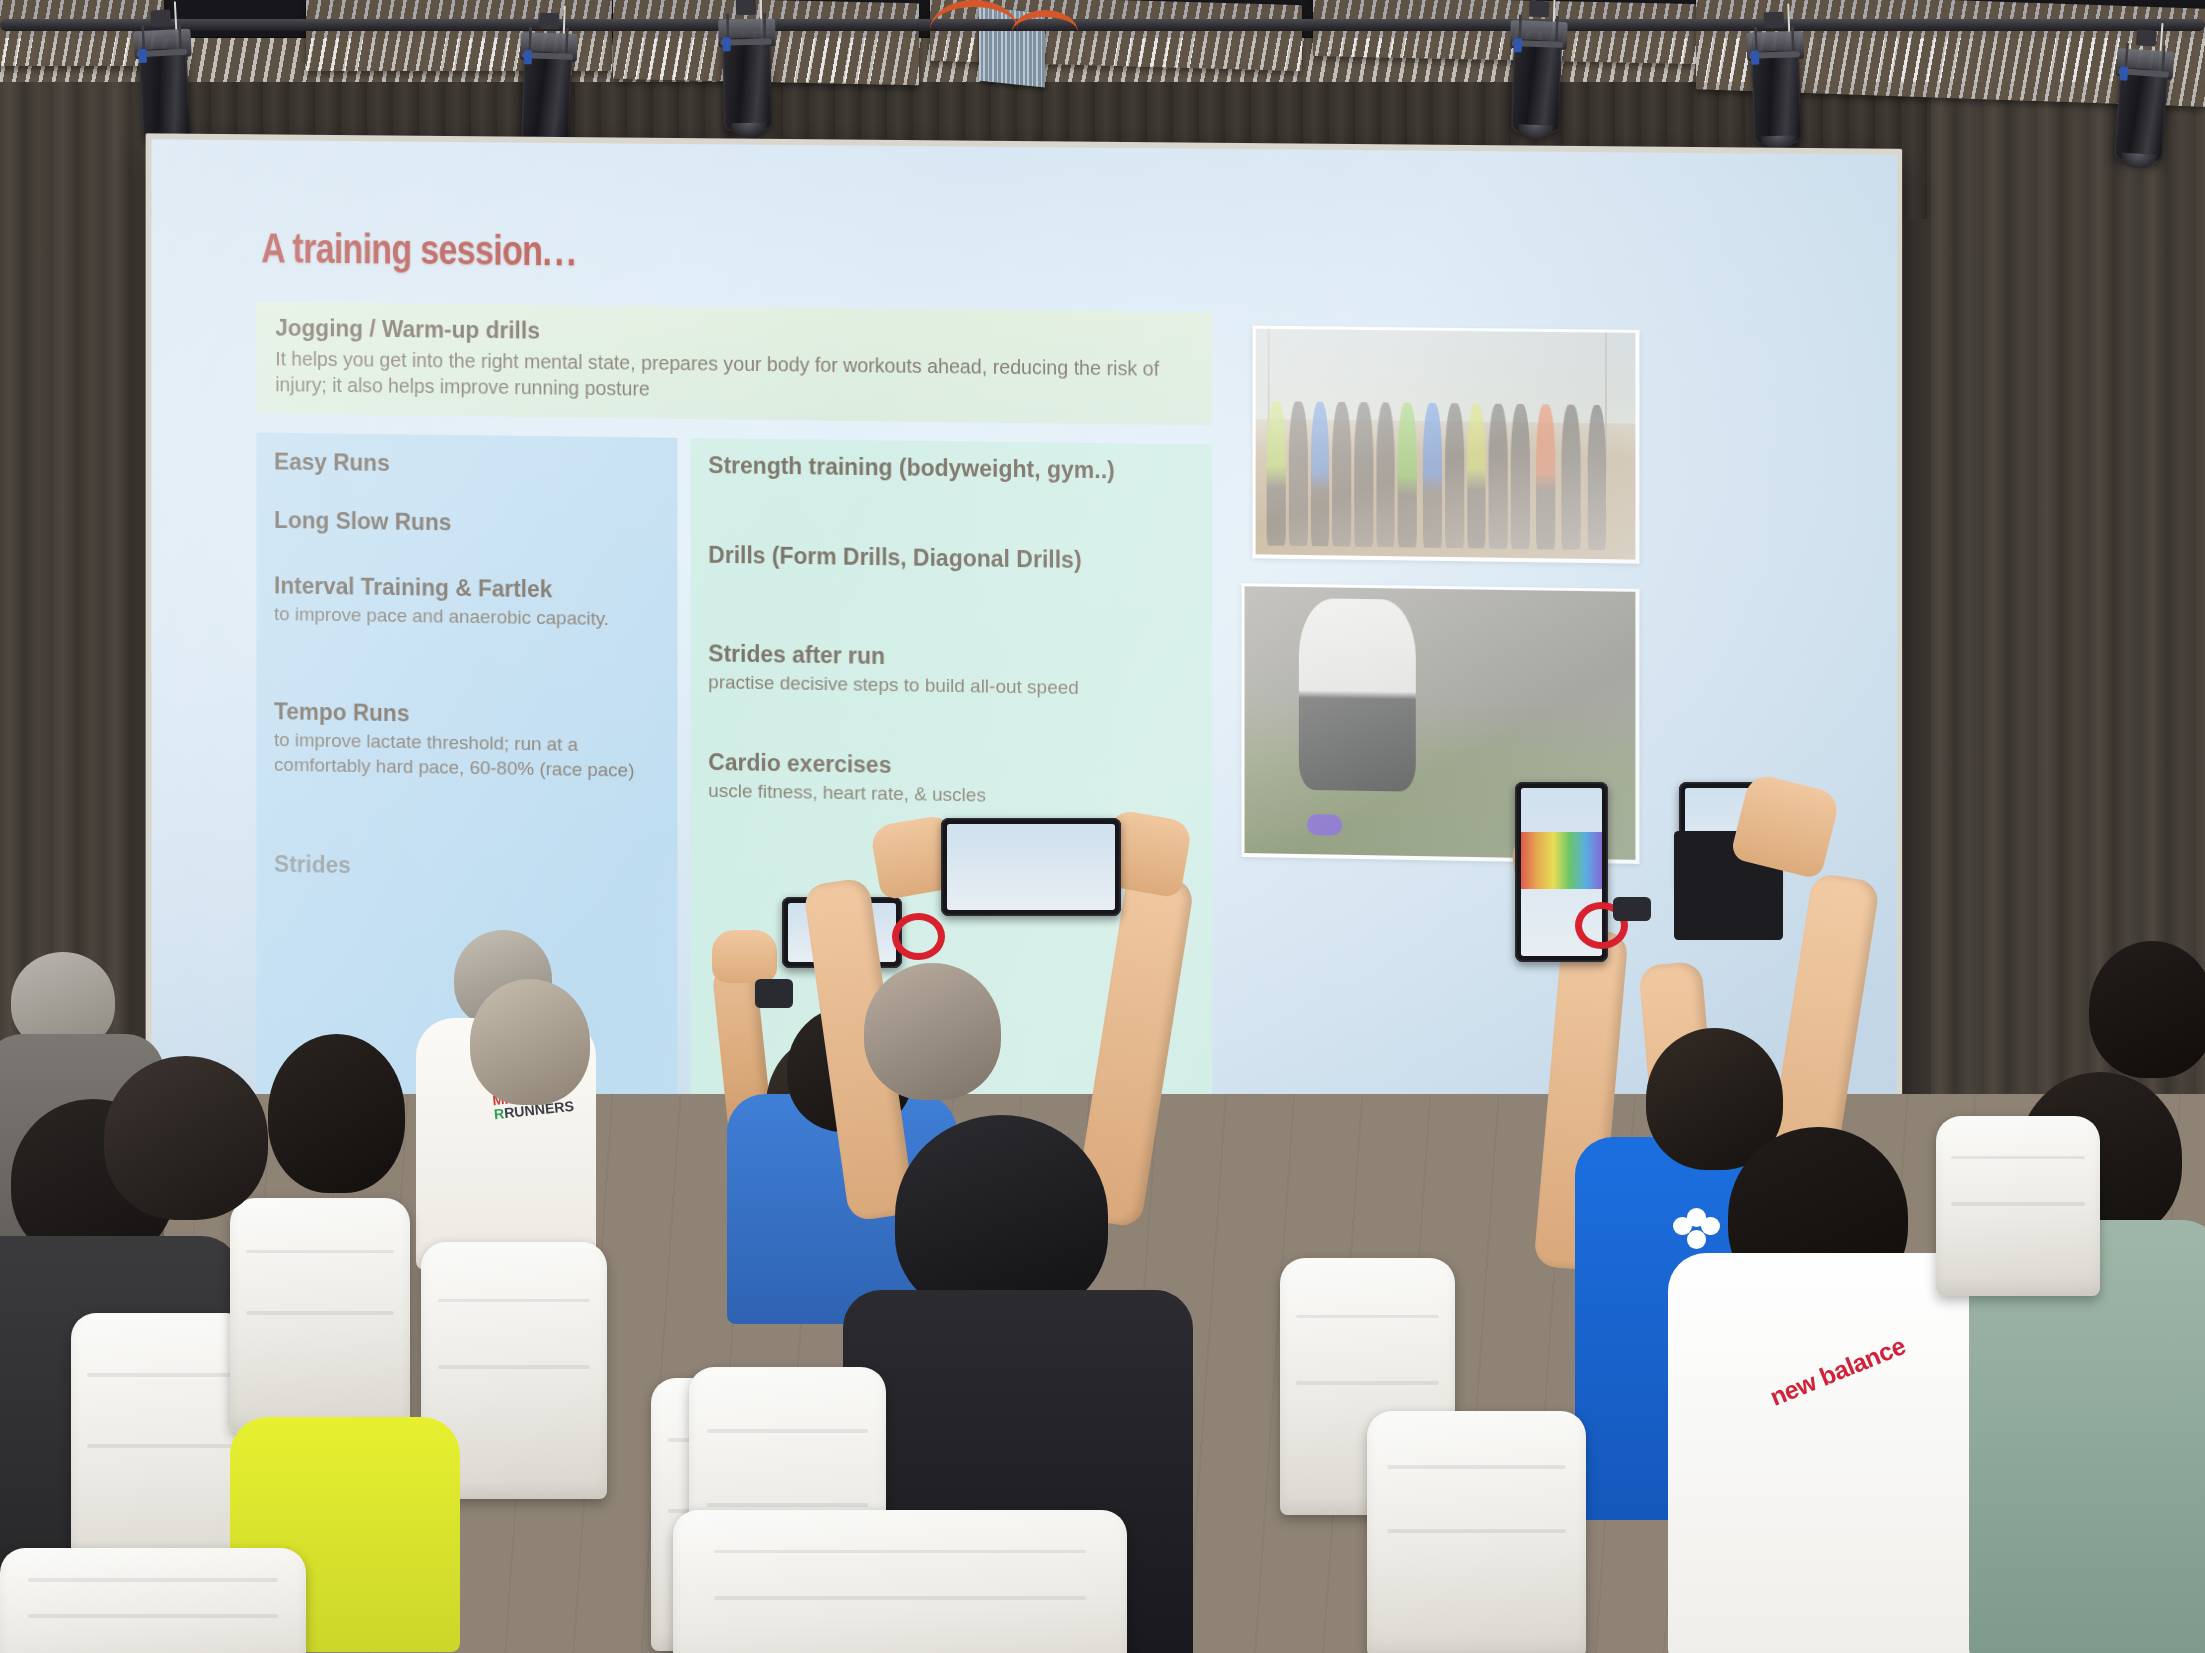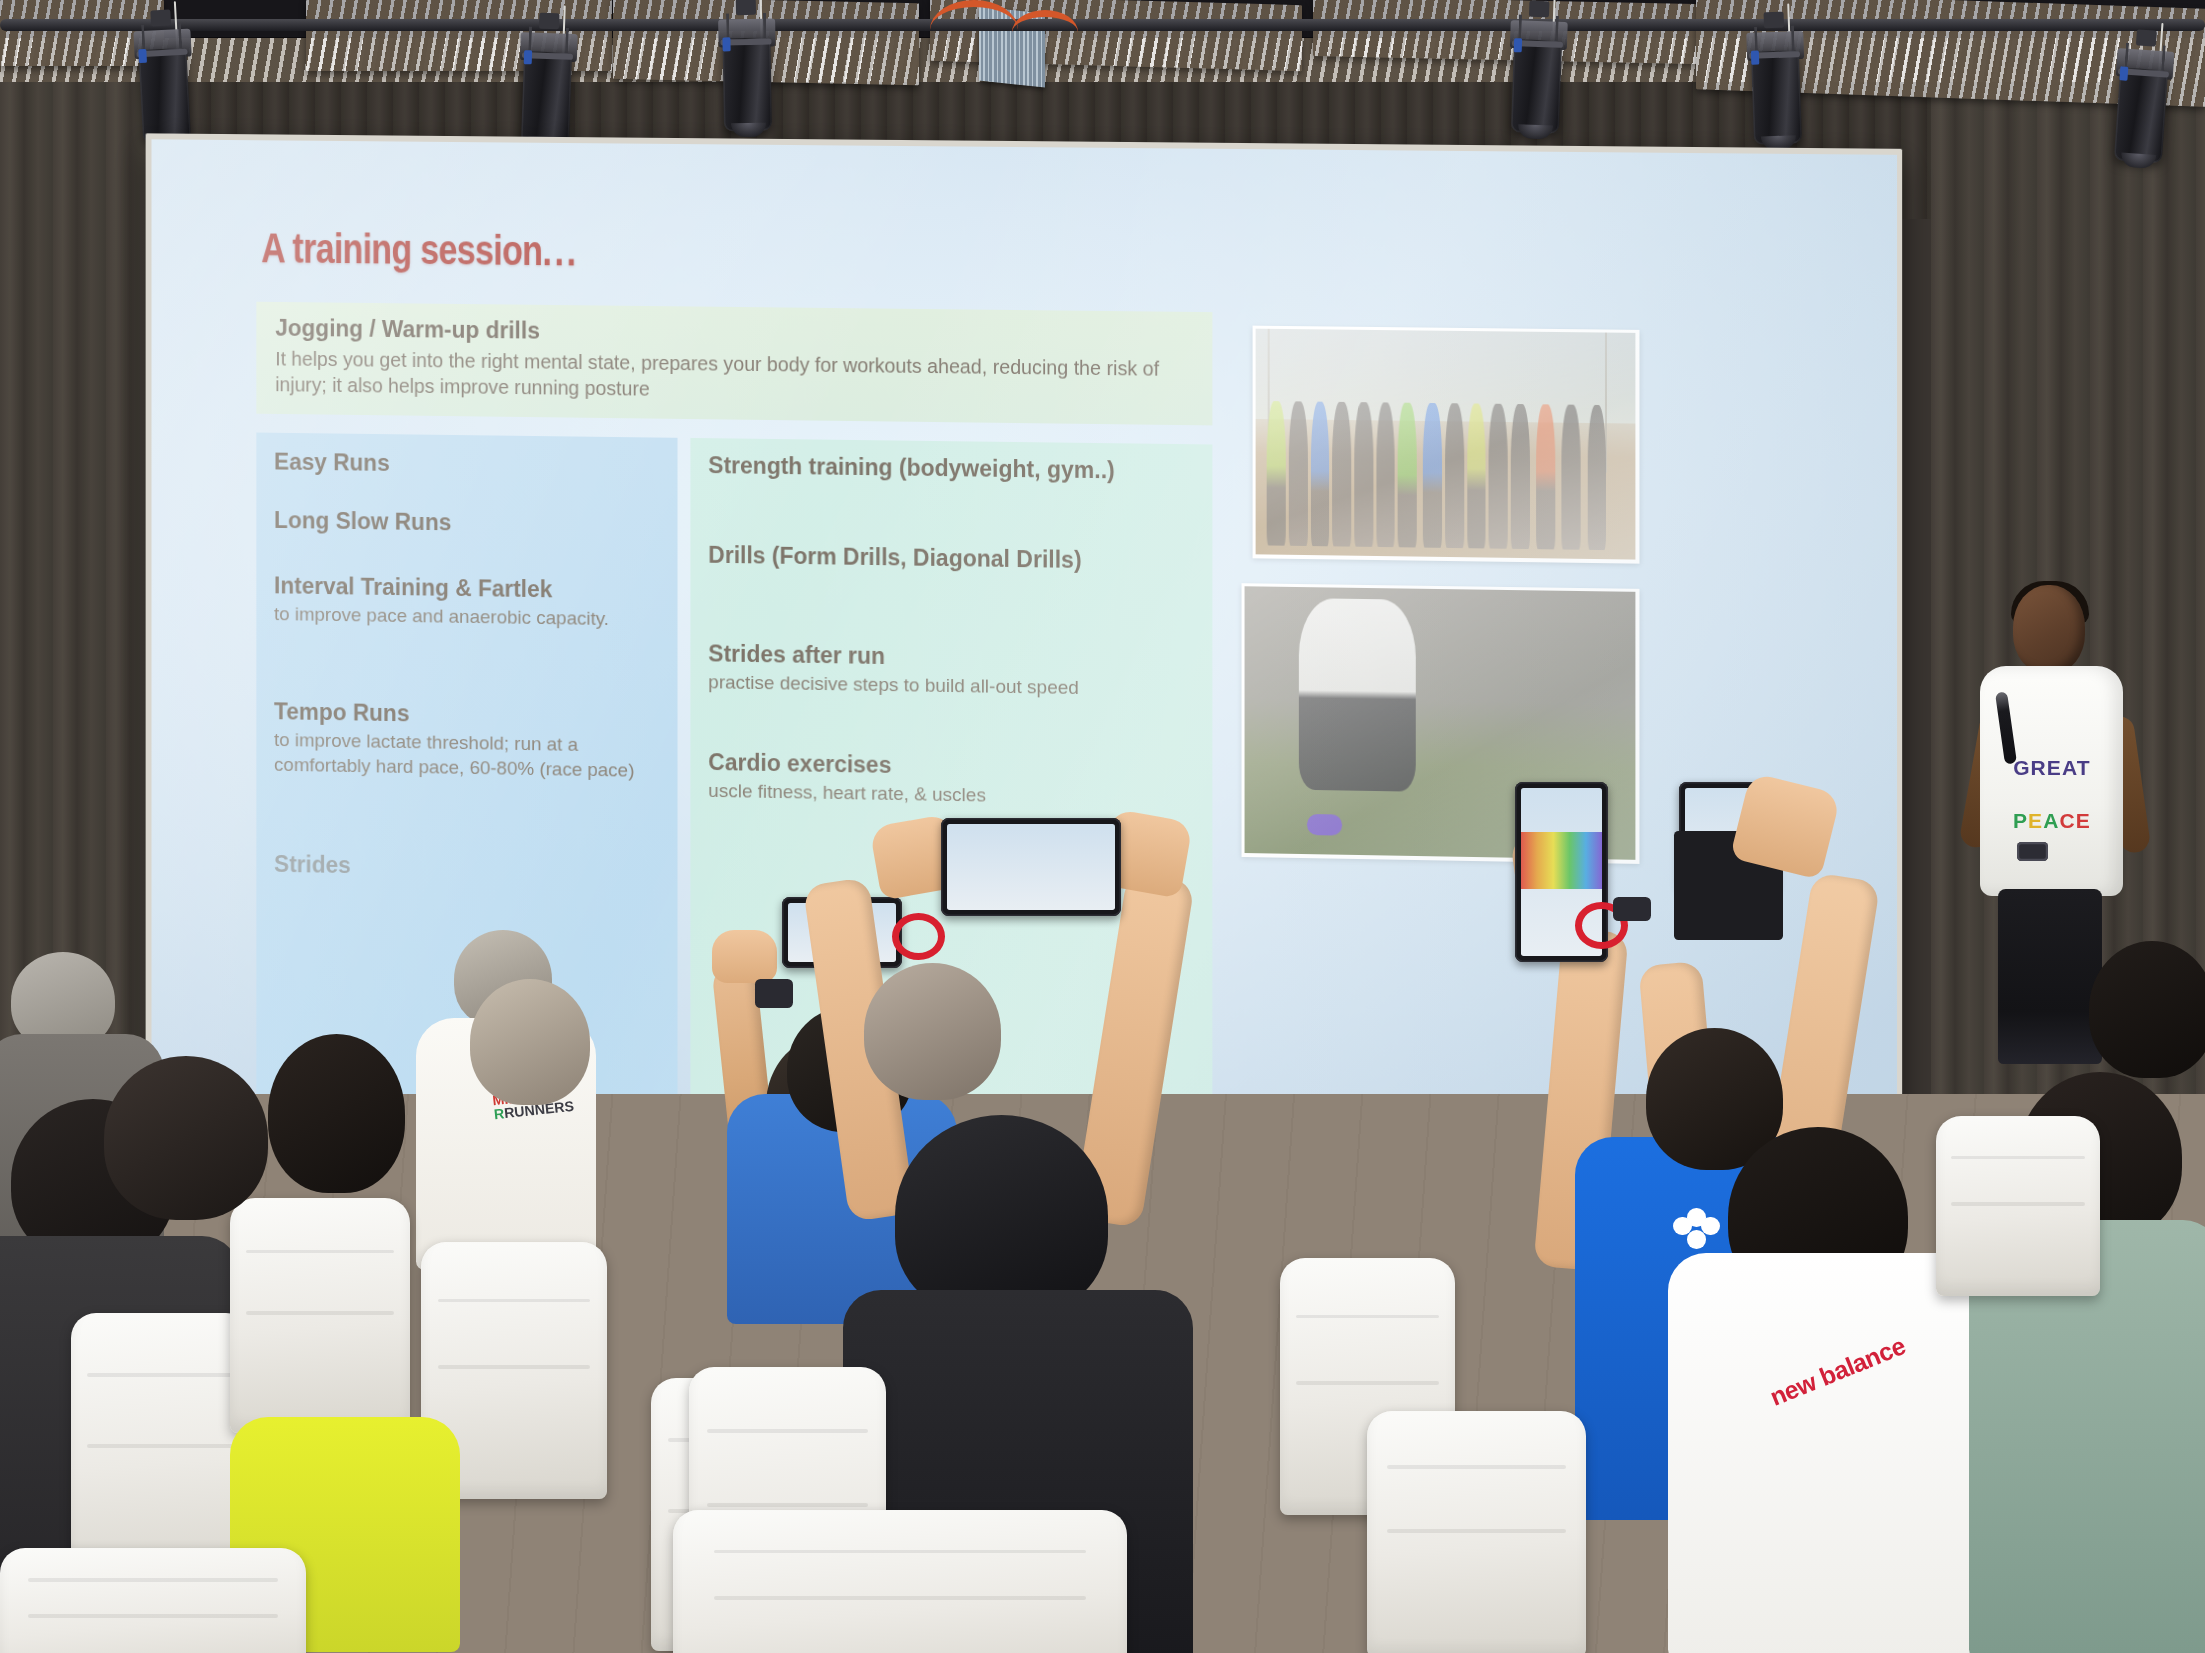--- a/index.html
+++ b/index.html
@@ -464,35 +464,20 @@
           <div class="ph-grass">
             <div class="runner"></div>
             <div class="shoe"></div>
           </div>
         </div>
       </div>
 
     </div>
   </div>
 
-  <div class="presenter">
-    <div class="pr-hair"></div>
-    <div class="pr-head"></div>
-    <div class="pr-arm l"></div>
-    <div class="pr-arm r"></div>
-    <div class="pr-torso">
-      <div class="pr-shirt-text pr-t1">GREAT</div>
-      <div class="pr-shirt-text pr-t2">
-        <span>P</span><span>E</span><span>A</span><span>C</span><span>E</span>
-      </div>
-    </div>
-    <div class="pr-mic"></div>
-    <div class="pr-watch"></div>
-    <div class="pr-legs"></div>
-  </div>
 
   <div class="stage-edge"></div>
   <div class="floor"></div>
 
   <div class="aud" style="left:-11px; top:952px; width:180px; height:372px;">
     <div class="head" style="left:22px; top:0; width:104px; height:98px; background:linear-gradient(160deg,#b9b5ae,#8e8a82);"></div>
     <div class="body" style="left:-5.5px; top:82px; width:180px; height:273px; background:linear-gradient(180deg,#7b7772,#5d5a56);"></div>
   </div>
   <div class="aud" style="left:-22px; top:1099px; width:257px; height:558px;">
     <div class="head" style="left:33px; top:0; width:164px; height:164px; background:linear-gradient(155deg,#2a2523,#151211);"></div>

